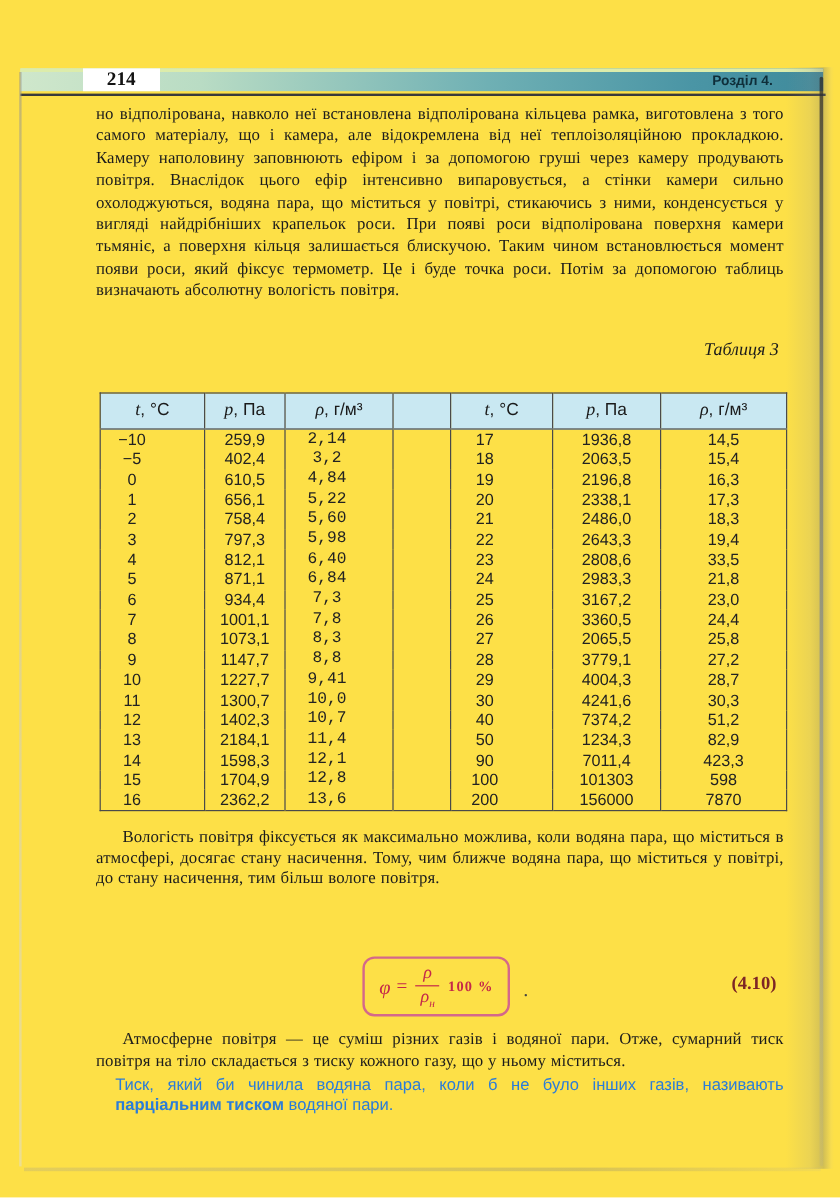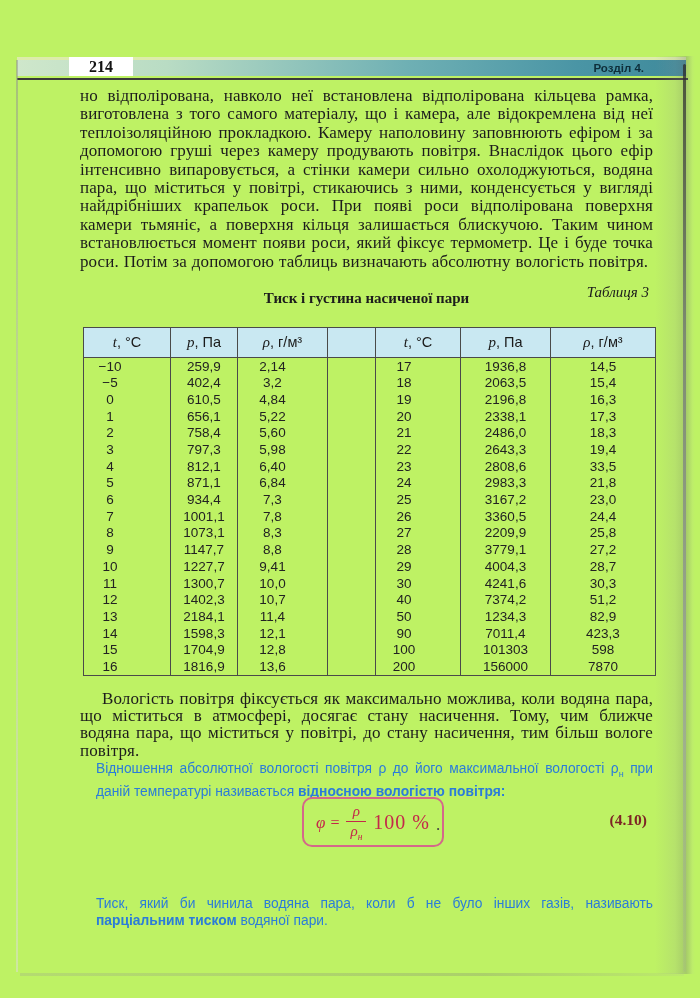--- a/index.html
+++ b/index.html
@@ -1,33 +1,33 @@
 <!DOCTYPE html>
 <html style="--header-teal: #4a95a5; --header-green: #cfe7cb; --header-accent-line: #dcecab; --header-rule: #3a3a3a; --table-header-bg: #c9e8f2; --table-border: #4a4a4a; --blue-text: #2b7cd9; --formula-red: #c4284a; --formula-box-border: #d4688a; --equation-number: #7d2525; --body-text: #1c1c1c;"><head>
 <meta charset="utf-8">
 <style>
   html,body{margin:0;padding:0;background:#fff;}
-  .page{position:relative;width:700px;height:998px;background:#bef264;overflow:hidden;
+  .page{position:relative;width:700px;height:998px;background:#fde047;overflow:hidden;
         color:var(--body-text,#1c1c1c);font-family:"Liberation Serif",serif;}
 
   
   .header-bar{position:absolute;left:17px;top:57px;width:669px;height:19px;
     background:
       linear-gradient(to right, rgba(255,255,255,0) 52px, #fff 52px, #fff 116px, rgba(255,255,255,0) 116px),
       linear-gradient(to bottom, var(--header-accent-line,#dcecab) 0px, var(--header-accent-line,#dcecab) 3px, rgba(0,0,0,0) 3px),
       linear-gradient(to right, var(--header-green,#cfe7cb) 0px, #b9dcc4 150px, #6fb0b4 390px, var(--header-teal,#4a95a5) 560px, #3f8a9b 100%);}
   .page-number{position:absolute;left:52px;top:0;width:64px;text-align:center;
     font:bold 16px/19px "Liberation Serif",serif;color:#141414;}
   .chapter-label{position:absolute;right:42px;top:3px;
     font:600 11.5px/16px "Liberation Sans",sans-serif;color:#0e2e3a;text-align:right;}
   .header-rule{position:absolute;left:17px;top:78px;width:671px;height:2px;
     background:var(--header-rule,#3a3a3a);}
 
   
-  .serif-par{font-size:17px;line-height:18.4px;text-align:justify;margin:0;
+  .serif-par{font-size:14px;line-height:18.4px;text-align:justify;margin:0;
     letter-spacing:.1px;word-spacing:.5px;}
   .intro{position:absolute;left:80px;top:87px;width:573px;}
   .humidity{position:absolute;left:80px;top:690px;width:573px;line-height:17.2px;text-indent:22px;}
   .atmosphere{position:absolute;left:80px;top:858px;width:573px;line-height:18px;text-indent:22px;}
 
   
   .blue{position:absolute;left:96px;width:557px;margin:0;
     font:13.8px/17.4px "Liberation Sans",sans-serif;color:var(--blue-text,#2b7cd9);text-align:justify;}
   .blue b{font-weight:bold;}
   .blue1{top:760px;}
@@ -45,37 +45,37 @@
     table-layout:fixed;font-family:"Liberation Sans",sans-serif;
     border:1.4px solid var(--table-border,#4a4a4a);}
   .sat-table th{height:29px;background:var(--table-header-bg,#c9e8f2);
     border-bottom:1.2px solid var(--table-border,#4a4a4a);
     font-weight:normal;font-size:14.5px;color:#1a1a1a;}
   .sat-table th,.sat-table td{border-left:1px solid var(--table-border,#4a4a4a);
     text-align:center;padding:0;}
   .sat-table th:first-child,.sat-table td:first-child{border-left:none;}
   .sat-table td{height:16.7px;font-size:13.5px;line-height:1;color:#222;}
   .sat-table td:nth-child(1){padding-right:34px;margin-top:25px;}
-  .sat-table td:nth-child(3){padding-right:20px;}
+  .sat-table td:nth-child(3){padding-right:20px;font-family:Liberation Mono, monospace;}
   .sat-table td:nth-child(5){padding-right:28px;margin-top:28px;}
   .hv{font-style:italic;font-family:"Liberation Serif",serif;font-size:15px;}
 
   
   .formula-row{position:absolute;left:80px;top:797px;width:573px;height:54px;}
   .formula-box{position:absolute;left:222px;top:0;display:flex;align-items:center;gap:5px;
     border:2px solid var(--formula-box-border,#d4688a);border-radius:10px;
     padding:4px 12px 3px;color:var(--formula-red,#c4284a);
     font-family:"Liberation Serif",serif;}
   .f-phi{font-style:italic;font-size:17px;}
   .f-eq{font-size:16px;}
   .frac{display:inline-block;text-align:center;font-style:italic;font-size:15px;margin:0 2px;}
   .frac .num{display:block;padding:0 4px 1px;}
   .frac .den{display:block;border-top:1.3px solid currentColor;padding:1px 4px 0;}
   .f-sub{font-size:9.5px;}
-  .f-factor{font-size:20px;font-weight:400;letter-spacing:1px;}
+  .f-factor{font-size:12px;font-weight:700;letter-spacing:1px;}
   .f-period{position:absolute;left:356px;top:18px;font-size:17px;color:#444;}
   .eq-num{position:absolute;right:6px;top:14px;
     font:bold 15.5px "Liberation Serif",serif;color:var(--equation-number,#7d2525);}
 
   
   .edge-left{position:absolute;left:16px;top:60px;height:912px;width:2px;opacity:.5;
     background:linear-gradient(to bottom,#8d8d8d,#c4c4c4 40%,#dddddd);}
   .edge-right-shade{position:absolute;left:655px;top:56px;width:40px;height:918px;
     background:linear-gradient(to right, rgba(150,150,150,0), rgba(140,145,145,.16) 50%, rgba(110,115,115,.30) 78%, rgba(180,180,180,.08) 94%, rgba(255,255,255,0));}
   .edge-right-line{position:absolute;left:683px;top:64px;width:3px;height:908px;border-radius:2px;
@@ -91,21 +91,20 @@
   <div class="header-bar">
     <span class="page-number">214</span>
     <span class="chapter-label">Розділ 4.</span>
   </div>
   <div class="header-rule"></div>
 
   <p class="serif-par intro">но відполірована, навколо неї встановлена відполірована кільцева рамка, виготовлена з того самого матеріалу, що і камера, але відокремлена від неї теплоізоляційною прокладкою. Камеру наполовину заповнюють ефіром і за допомогою груші через камеру продувають повітря. Внаслідок цього ефір інтенсивно випаровується, а стінки камери сильно охолоджуються, водяна пара, що міститься у повітрі, стикаючись з ними, конденсується у вигляді найдрібніших крапельок роси. При появі роси відполірована поверхня камери тьмяніє, а поверхня кільця залишається блискучою. Таким чином встановлюється момент появи роси, який фіксує термометр. Це і буде точка роси. Потім за допомогою таблиць визначають абсолютну вологість повітря.</p>
 
   <div class="caption-row">
     <div class="tbl-caption">Таблиця 3</div>
-    <div class="tbl-title first">Тиск і густина насиченої пари</div>
   </div>
 
   <table class="sat-table">
     <colgroup>
       <col style="width:87px">
         <col style="width:67px">
         <col style="width:90px">
       <col style="width:48px">
       <col style="width:85px">
         <col style="width:90px">
@@ -212,21 +211,21 @@
           <td>26</td>
           <td>3360,5</td>
           <td>24,4</td>
         </tr>
         <tr>
           <td>8</td>
           <td>1073,1</td>
           <td>8,3</td>
           <td></td>
           <td>27</td>
-          <td>2209,9</td>
+          <td>2065,5</td>
           <td>25,8</td>
         </tr>
         <tr>
           <td>9</td>
           <td>1147,7</td>
           <td>8,8</td>
           <td></td>
           <td>28</td>
           <td>3779,1</td>
           <td>27,2</td>
@@ -280,48 +279,48 @@
           <td>15</td>
           <td>1704,9</td>
           <td>12,8</td>
           <td></td>
           <td>100</td>
           <td>101303</td>
           <td>598</td>
         </tr>
         <tr>
           <td>16</td>
-          <td>1816,9</td>
+          <td>2362,2</td>
           <td>13,6</td>
           <td></td>
           <td>200</td>
           <td>156000</td>
           <td>7870</td>
         </tr>
       </tbody>
   </table>
 
   <p class="serif-par humidity">Вологість повітря фіксується як максимально можлива, коли водяна пара, що міститься в атмосфері, досягає стану насичення. Тому, чим ближче водяна пара, що міститься у повітрі, до стану насичення, тим більш вологе повітря.</p>
 
-  <p class="blue blue1"><span>Відношення абсолютної вологості повітря ρ до його максимальної вологості ρ</span><sub class="bsub">н</sub><span> при даній температурі називається </span><b>відносною вологістю повітря:</b></p>
 
   <div class="formula-row">
     <div class="formula-box">
       <span class="f-phi">φ</span>
       <span class="f-eq">=</span>
       <span class="frac">
         <span class="num">ρ</span>
         <span class="den"><span>ρ</span><sub class="f-sub">н</sub></span>
       </span>
       <span class="f-factor">100 %</span>
     </div>
     <span class="f-period">.</span>
     <span class="eq-num">(4.10)</span>
   </div>
 
+  <p class="serif-par atmosphere">Атмосферне повітря — це суміш різних газів і водяної пари. Отже, сумарний тиск повітря на тіло складається з тиску кожного газу, що у ньому міститься.</p>
 
   <p class="blue blue2"><span>Тиск, який би чинила водяна пара, коли б не було інших газів, називають </span><b>парціальним тиском</b><span> водяної пари.</span></p>
 
   <div class="edge-left"></div>
   <div class="edge-right-shade"></div>
   <div class="edge-right-line"></div>
   <div class="edge-bottom"></div>
 
 </div>
 

